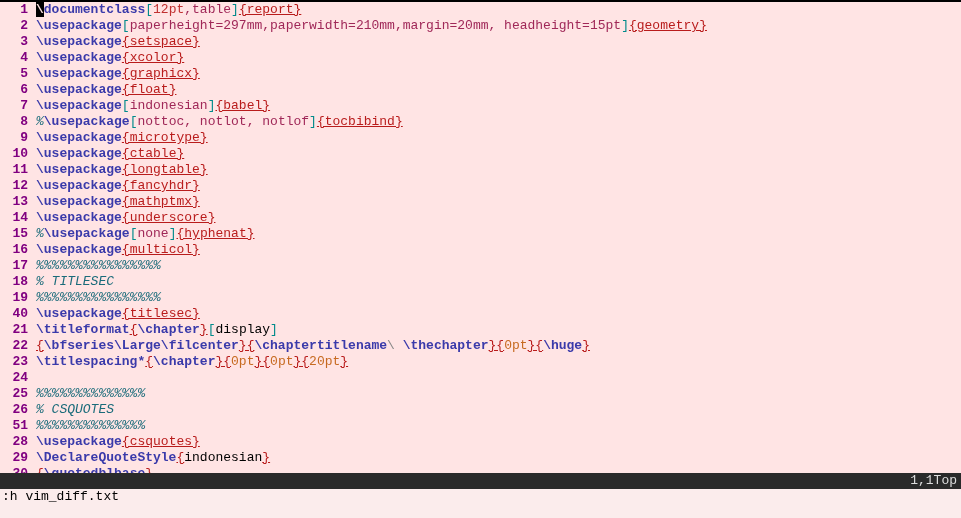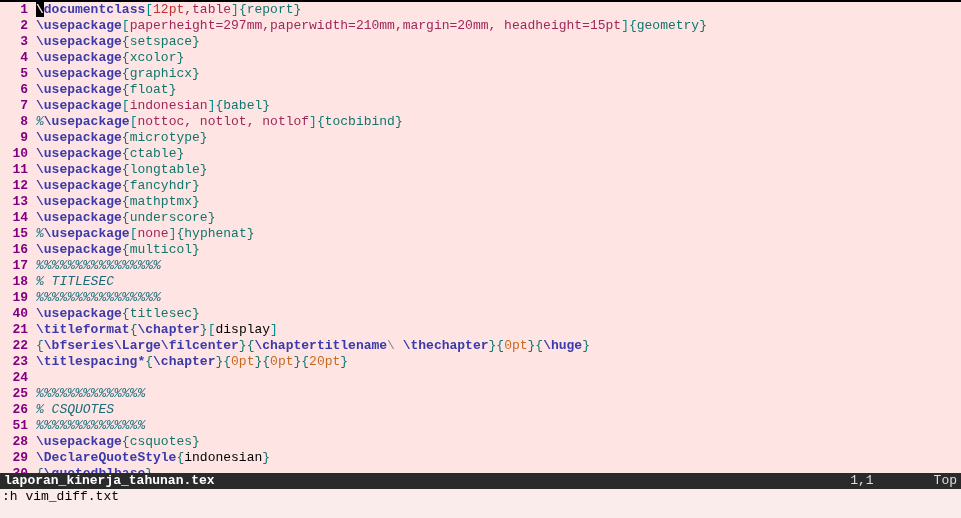--- a/index.html
+++ b/index.html
@@ -40,39 +40,39 @@
   padding-right: 2px;
   user-select: none;
 }
 .code {
   padding-left: 6px;
 }
 .c-nav { color: #3a3aaa; font-weight: bold; }
 .c-cyan { color: #008b8b; }
 .c-red { color: #c03030; margin-top: 8px; }
 .c-str { color: #a02858; }
-.c-fn { color: #0f766e; }
+.c-fn { color: #b91c1c; text-decoration: underline; }
 .c-black { color: #000; }
 .c-cmt { color: #1a6b7a; font-style: italic; }
 .c-orange { color: #c76a20; margin-top: 40px; }
 .c-dim { color: #888; }
 .cursor {
   background: #000;
   color: #ffe4e4;
 }
 .status {
   background: #2a2a2a;
   color: #ddd;
   display: flex;
   height: 16px;
   padding: 0 4px;
   align-items: center;
 }
 .status .filename { font-weight: bold; color: #fff; }
-.status .pos { margin-left: auto; margin-right: 60px; }
+.status .pos { margin-left: auto; }
 .status .scroll { }
 .cmdline {
   background: #fbecec;
   color: #000;
   height: 29px;
   padding-left: 2px;
 }
 </style>
 </head>
 <body>
@@ -105,18 +105,17 @@
       <div class="line"><span class="lineno">23</span><span class="code"><span class="c-nav">\titlespacing*</span><span class="c-fn">{</span><span class="c-nav">\chapter</span><span class="c-fn">}{</span><span class="c-orange">0pt</span><span class="c-fn">}{</span><span class="c-orange">0pt</span><span class="c-fn">}{</span><span class="c-orange">20pt</span><span class="c-fn">}</span></span></div>
       <div class="line"><span class="lineno">24</span><span class="code"></span></div>
       <div class="line"><span class="lineno">25</span><span class="code"><span class="c-cmt">%%%%%%%%%%%%%%</span></span></div>
       <div class="line"><span class="lineno">26</span><span class="code"><span class="c-cmt">% CSQUOTES</span></span></div>
       <div class="line"><span class="lineno">51</span><span class="code"><span class="c-cmt">%%%%%%%%%%%%%%</span></span></div>
       <div class="line"><span class="lineno">28</span><span class="code"><span class="c-nav">\usepackage</span><span class="c-fn">{csquotes}</span></span></div>
       <div class="line"><span class="lineno">29</span><span class="code"><span class="c-nav">\DeclareQuoteStyle</span><span class="c-fn">{</span><span class="c-black">indonesian</span><span class="c-fn">}</span></span></div>
       <div class="line"><span class="lineno">30</span><span class="code"><span class="c-fn">{</span><span class="c-nav">\quotedblbase</span><span class="c-fn">}</span></span></div>
     </div>
   <div class="status">
-    <span class="filename">laporan_kinerja_tahunan.tex</span>
     <span class="pos">1,1</span>
     <span class="scroll">Top</span>
   </div>
   <div class="cmdline">:h vim_diff.txt</div>
 </div>
 
 </body></html>

